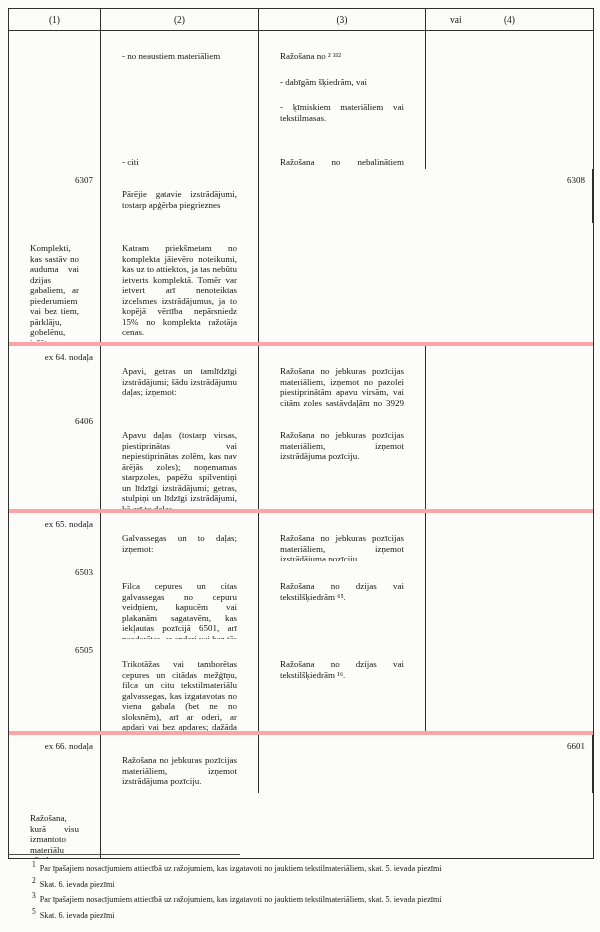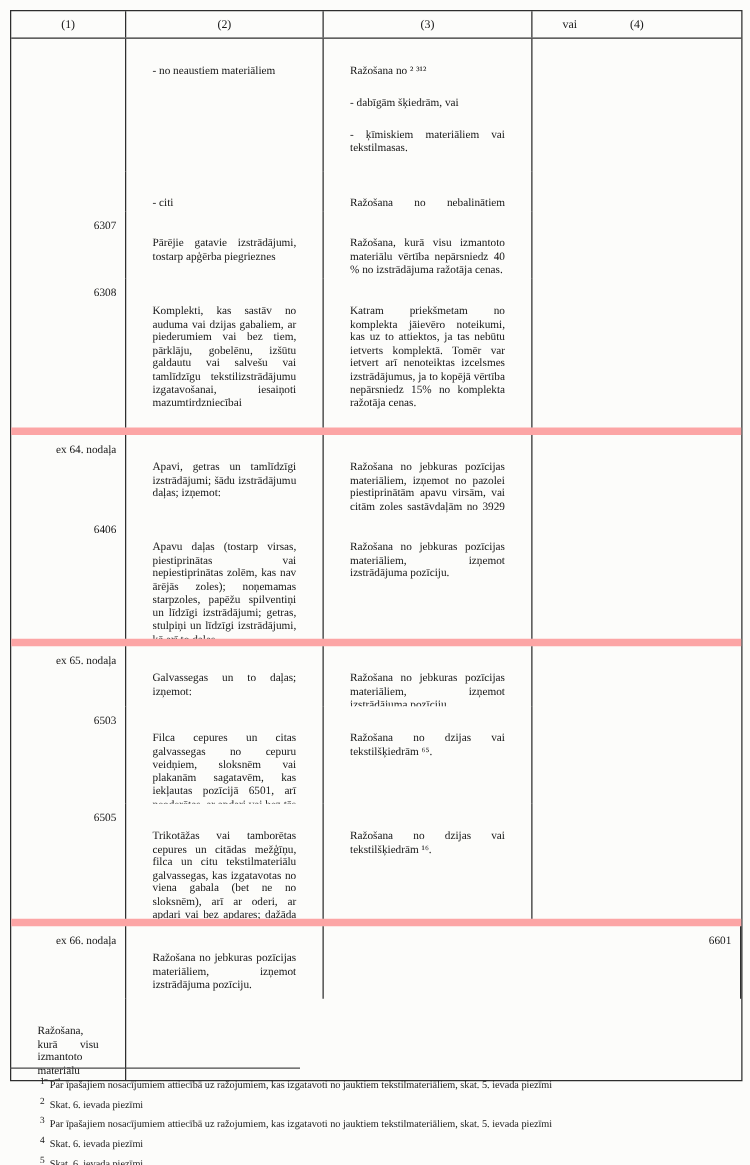--- a/index.html
+++ b/index.html
@@ -18,21 +18,21 @@
   .grid{display:grid;grid-template-columns:92px 158px 167px 1fr;}
   .cell{
     border-right:1px solid #2e2e2e;
     padding:6px 7px 4px 7px;
     font-size:9px;line-height:10.5px;
     overflow:hidden;box-sizing:border-box;
   }
   .cell.c4{border-right:none;}
   .theader{border-bottom:1px solid #2e2e2e;}
   .theader .cell{padding:5px 0 4px;text-align:center;font-size:9.5px;line-height:12px;overflow:visible;}
-  .section + .section{border-top:6px solid #fca5a5;}
+  .section + .section{border-top:4px solid #fca5a5;}
   .cell p{margin:14px;text-align:justify;}
   .cell .rule-gap + .rule-gap, .cell p + p{margin-top:15px;}
   .code-cell div{text-align:right;}
   .c4h{position:relative;}
   .vai{position:absolute;left:24px;top:5px;font-size:9.5px;}
   .footnotes{position:absolute;left:8px;top:854px;width:584px;}
   .fn-rule{width:232px;border-top:1px solid #4a4a4a;margin-bottom:5px;}
   .footnote{font-size:8.2px;line-height:10px;margin-bottom:2px;white-space:nowrap;overflow:hidden;margin-left:24px;}
   .footnote sup{font-size:7.5px;margin-right:4px;}
 </style>
@@ -72,23 +72,20 @@
       <div class="cell c3">
         <p>Ražošana no nebalinātiem vienkārtas pavedieniem ⁴ ⁵³⁴</p>
       </div>
       <div class="cell c4"></div>
 
       <div class="cell c1 code-cell">
         <div>6307</div>
       </div>
       <div class="cell c2">
         <p>Pārējie gatavie izstrādājumi, tostarp apģērba piegrieznes</p>
-      </div>
-      <div class="cell c3">
-        <p>Ražošana, kurā visu izmantoto materiālu vērtība nepārsniedz 40 % no izstrādājuma ražotāja cenas.</p>
       </div>
       <div class="cell c4"></div>
 
       <div class="cell c1 code-cell">
         <div>6308</div>
       </div>
       <div class="cell c2">
         <p>Komplekti, kas sastāv no auduma vai dzijas gabaliem, ar piederumiem vai bez tiem, pārklāju, gobelēnu, izšūtu galdautu vai salvešu vai tamlīdzīgu tekstilizstrādājumu izgatavošanai, iesaiņoti mazumtirdzniecībai</p>
       </div>
       <div class="cell c3">
@@ -130,21 +127,21 @@
       </div>
       <div class="cell c3">
         <p>Ražošana no jebkuras pozīcijas materiāliem, izņemot izstrādājuma pozīciju.</p>
       </div>
       <div class="cell c4"></div>
 
       <div class="cell c1 code-cell">
         <div>6503</div>
       </div>
       <div class="cell c2">
-        <p>Filca cepures un citas galvassegas no cepuru veidņiem, sloksnēm vai plakanām sagatavēm, kas iekļautas pozīcijā 6501, arī neoderētas, ar apdari vai bez tās</p>
+        <p>Filca cepures un citas galvassegas no cepuru veidņiem, kapucēm vai plakanām sagatavēm, kas iekļautas pozīcijā 6501, arī neoderētas, ar apdari vai bez tās</p>
       </div>
       <div class="cell c3">
         <p>Ražošana no dzijas vai tekstilšķiedrām ⁶⁵.</p>
       </div>
       <div class="cell c4"></div>
 
       <div class="cell c1 code-cell">
         <div>6505</div>
       </div>
       <div class="cell c2">
@@ -181,21 +178,18 @@
     <div class="footnote">
       <sup>1</sup><span>Par īpašajiem nosacījumiem attiecībā uz ražojumiem, kas izgatavoti no jauktiem tekstilmateriāliem,  skat. 5. ievada piezīmi</span>
     </div>
     <div class="footnote">
       <sup>2</sup><span>Skat. 6. ievada piezīmi</span>
     </div>
     <div class="footnote">
       <sup>3</sup><span>Par īpašajiem nosacījumiem attiecībā uz ražojumiem, kas izgatavoti no jauktiem tekstilmateriāliem,  skat. 5. ievada piezīmi</span>
     </div>
     <div class="footnote">
-      <sup>4</sup><span>Skat. 6. ievada piezīmi</span>
-    </div>
-    <div class="footnote">
       <sup>5</sup><span>Skat. 6. ievada piezīmi</span>
     </div>
 
   </div>
 
 </div>
 
 </body></html>

